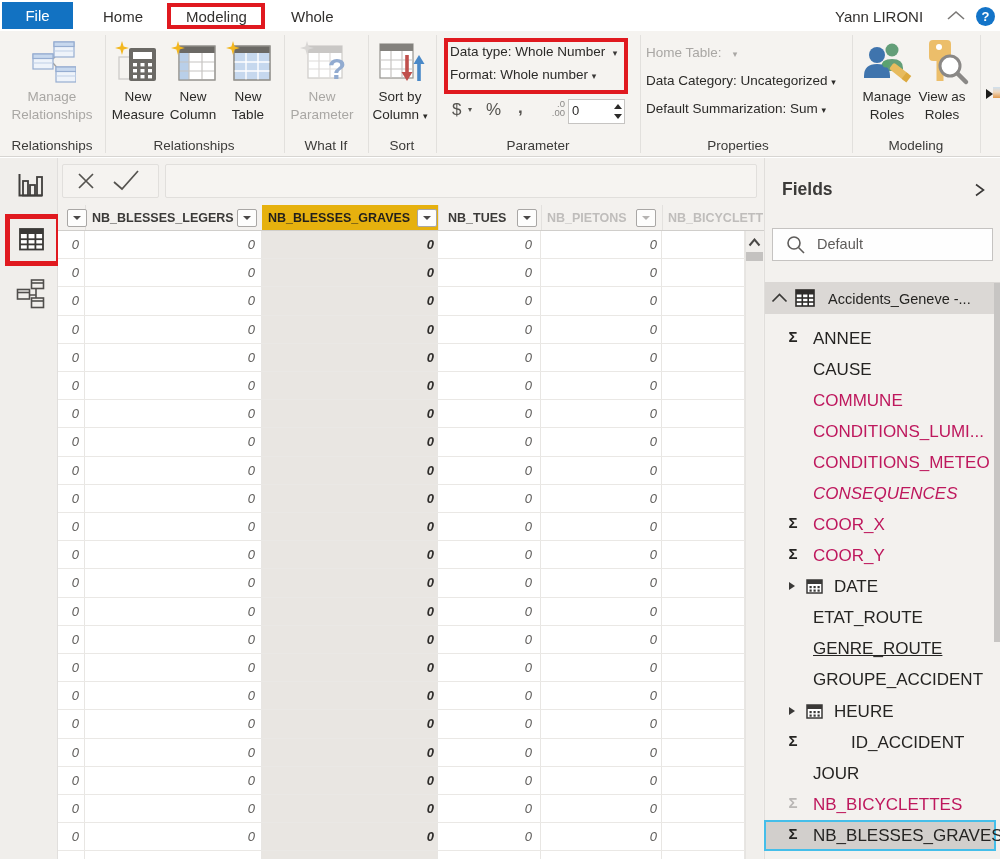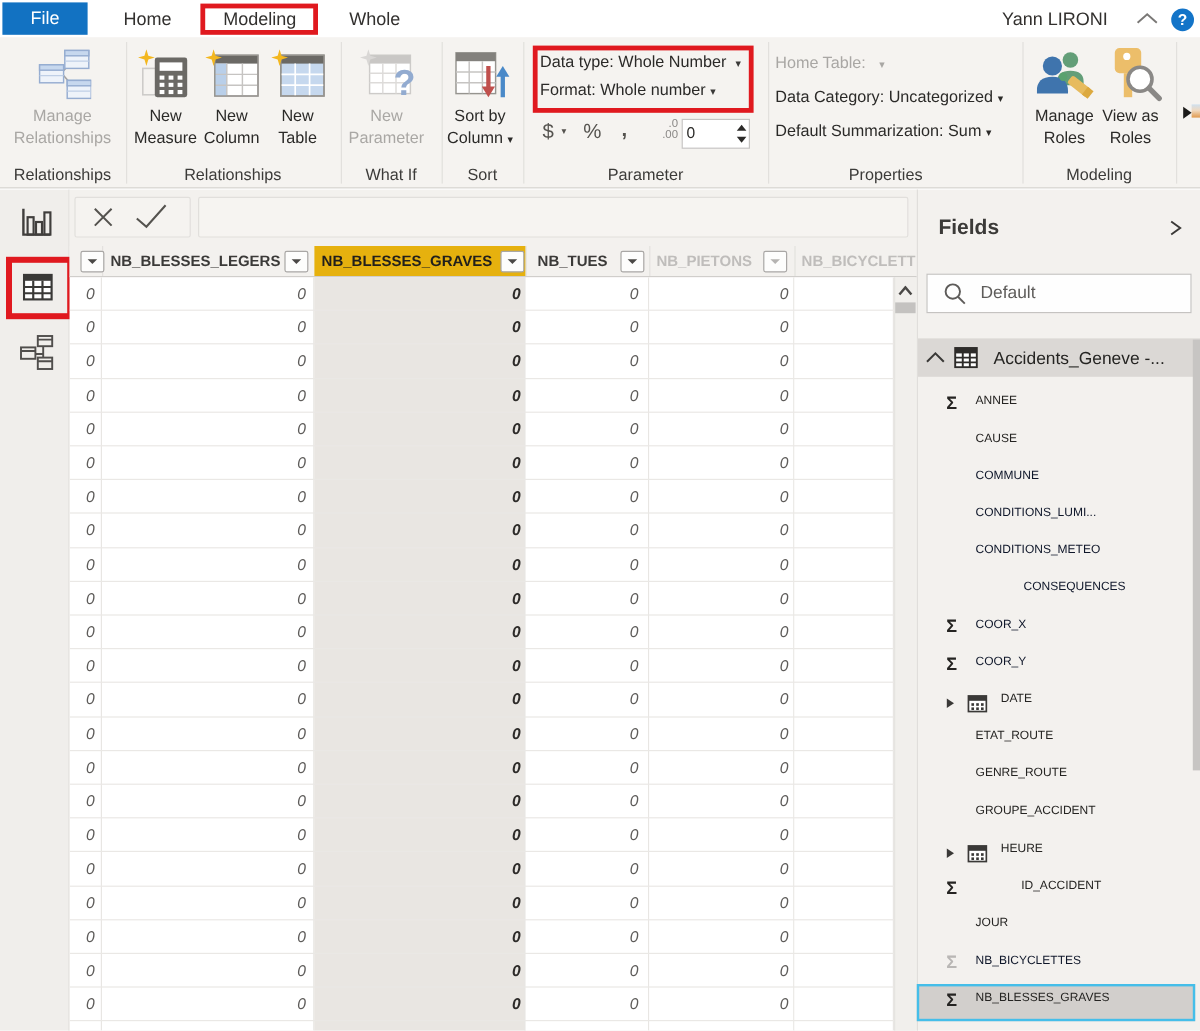--- a/index.html
+++ b/index.html
@@ -10,22 +10,22 @@
 .redbox{position:absolute;border:4px solid #e0191f;}
 .glabel{position:absolute;font-size:13.5px;color:#3c3b39;text-align:center;}
 .btxt{position:absolute;font-size:13.5px;color:#2b2a28;text-align:center;line-height:18px;}
 .btxt.dis{color:#a9a7a4;}
 .sep{position:absolute;width:1px;background:#e2e0dd;top:35px;height:118px;}
 .hdrtxt{font-size:12.5px;font-weight:700;color:#3b3a38;}
 .zero{position:absolute;font-size:13px;font-style:italic;color:#5e5c5a;text-align:right;}
 .drop{position:absolute;width:18px;height:16px;background:#fdfdfc;border:1px solid #a9a7a5;border-radius:2px;}
 .drop:after{content:"";position:absolute;left:5px;top:6px;border-left:4px solid transparent;border-right:4px solid transparent;border-top:4px solid #4a4846;}
 .drop.gray:after{border-top-color:#b5b3b1;}
-.fitem{position:absolute;left:813px;font-size:10px;color:#252422;white-space:nowrap;}
-.fitem.gray{color:#0f172a;}
+.fitem{position:absolute;left:813px;font-size:17px;color:#252422;white-space:nowrap;}
+.fitem.gray{color:#be185d;}
 .sig{position:absolute;left:785px;width:16px;text-align:center;font-size:15px;font-weight:700;color:#252422;}
 .sig.gray{color:#b9b7b5;}
 .exp{position:absolute;left:789px;width:0;height:0;border-top:4.5px solid transparent;border-bottom:4.5px solid transparent;border-left:6px solid #3a3937;}
 </style></head><body>
 
 <div class="abs" style="left:0;top:0;width:1000px;height:31px;background:#fff;"></div>
 <div class="abs" style="left:2px;top:2px;width:71px;height:27px;background:#1272c2;color:#fff;font-size:15px;text-align:center;line-height:27px;">File</div>
 <div class="abs tab" style="left:103px;top:8px;">Home</div>
 <div class="abs tab" style="left:186px;top:8px;">Modeling</div>
 <div class="abs tab" style="left:291px;top:8px;">Whole</div>
@@ -416,41 +416,41 @@
 </svg>
 <div class="abs" style="left:828px;top:291px;font-size:14.5px;color:#252422;">Accidents_Geneve -...</div>
 <div class="abs" style="left:994px;top:283px;width:6px;height:359px;background:#c7c5c3;"></div>
 <div class="abs" style="left:764px;top:820px;width:232px;height:31px;background:#d2cfcc;border:2px solid #45bee9;box-sizing:border-box;"></div>
 <div class="sig" style="top:328px;">Σ</div>
 <div class="fitem" style="left:813px;top:329px;">ANNEE</div>
 <div class="fitem" style="left:813px;top:360px;">CAUSE</div>
 <div class="fitem gray" style="left:813px;top:391px;">COMMUNE</div>
 <div class="fitem gray" style="left:813px;top:422px;">CONDITIONS_LUMI...</div>
 <div class="fitem gray" style="left:813px;top:453px;">CONDITIONS_METEO</div>
-<div class="fitem gray" style="left:853px;top:484px;">CONSEQUENCES</div>
+<div class="fitem gray" style="left:813px;top:484px;font-style:italic;">CONSEQUENCES</div>
 <div class="sig" style="top:514px;">Σ</div>
 <div class="fitem gray" style="left:813px;top:515px;">COOR_X</div>
 <div class="sig" style="top:545px;">Σ</div>
 <div class="fitem gray" style="left:813px;top:546px;">COOR_Y</div>
 <div class="exp" style="top:582px;"></div>
 <svg class="abs" style="left:806px;top:578px;" width="17" height="16">
 <rect x="1" y="2" width="15" height="13" fill="#fff" stroke="#3a3937" stroke-width="1.5"></rect>
 <rect x="1" y="2" width="15" height="4" fill="#3a3937"></rect>
 <g fill="#3a3937">
 <rect x="3.5" y="8" width="2.2" height="2.2"></rect>
       <rect x="7.5" y="8" width="2.2" height="2.2"></rect>
       <rect x="11.5" y="8" width="2.2" height="2.2"></rect>
 <rect x="3.5" y="11.5" width="2.2" height="2.2"></rect>
       <rect x="7.5" y="11.5" width="2.2" height="2.2"></rect>
       <rect x="11.5" y="11.5" width="2.2" height="2.2"></rect>
 </g>
   </svg>
 <div class="fitem" style="left:834px;top:577px;">DATE</div>
 <div class="fitem" style="left:813px;top:608px;">ETAT_ROUTE</div>
-<div class="fitem" style="left:813px;top:639px;">GENRE_ROUTE</div>
+<div class="fitem" style="left:813px;top:639px;text-decoration:underline;">GENRE_ROUTE</div>
 <div class="fitem" style="left:813px;top:670px;">GROUPE_ACCIDENT</div>
 <div class="exp" style="top:707px;"></div>
 <svg class="abs" style="left:806px;top:703px;" width="17" height="16">
 <rect x="1" y="2" width="15" height="13" fill="#fff" stroke="#3a3937" stroke-width="1.5"></rect>
 <rect x="1" y="2" width="15" height="4" fill="#3a3937"></rect>
 <g fill="#3a3937">
 <rect x="3.5" y="8" width="2.2" height="2.2"></rect>
       <rect x="7.5" y="8" width="2.2" height="2.2"></rect>
       <rect x="11.5" y="8" width="2.2" height="2.2"></rect>
 <rect x="3.5" y="11.5" width="2.2" height="2.2"></rect>

